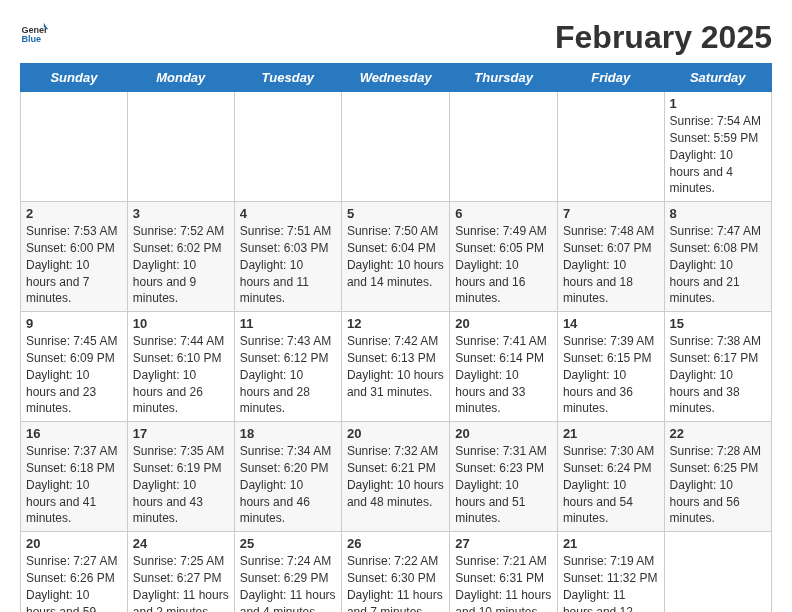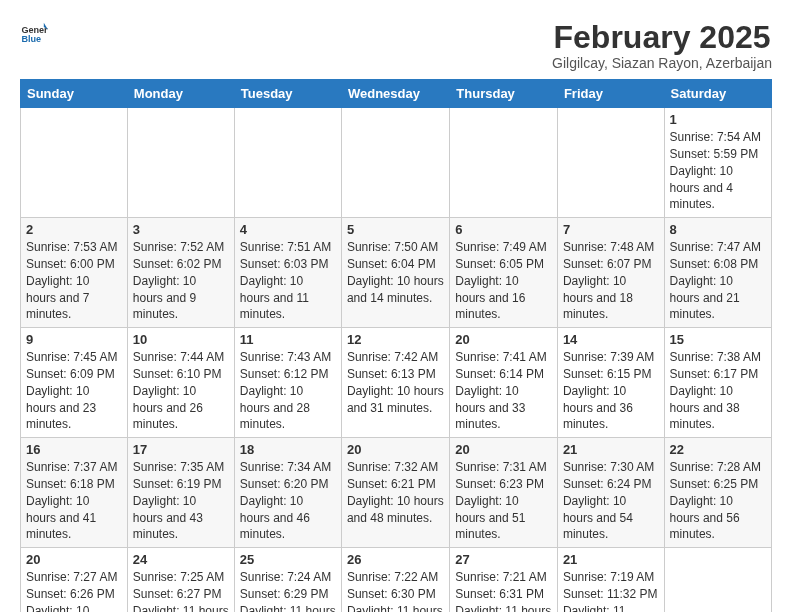--- a/index.html
+++ b/index.html
@@ -39,25 +39,26 @@
       color: #555;
     }
     table {
       width: 100%;
       border-collapse: collapse;
       margin-top: 8px;
     }
     th {
       background-color: #2979c0;
       color: white;
-      text-align: left;
+      text-align: center;
       padding: 6px 6px;
       font-size: 13px;
       font-weight: bold;
       border: 1px solid #2979c0;
+      font-style: italic;
     }
     td {
       border: 1px solid #ccc;
       vertical-align: top;
       padding: 4px 5px;
       width: 110px;
       min-height: 80px;
       font-size: 10.5px;
       color: #333;
       background: #fff;
@@ -89,21 +90,20 @@
 <div class="header-top">
   <div class="logo">
     <svg class="logo-icon" viewBox="0 0 40 40" xmlns="http://www.w3.org/2000/svg">
       <text x="2" y="18" font-size="13" font-weight="bold" fill="#333">General</text>
       <text x="2" y="32" font-size="13" font-weight="bold" fill="#1a6aad">Blue</text>
       <polygon points="34,4 40,14 34,10" fill="#1a6aad"></polygon>
     </svg>
   </div>
   <div class="title-block">
     <div class="month-title">February 2025</div>
-    <div class="subtitle">Gilgilcay, Siazan Rayon, Azerbaijan</div>
   </div>
 </div>
 
 <table>
   <thead>
     <tr>
 
     <th>Sunday</th>
         <th>Monday</th>
         <th>Tuesday</th>

